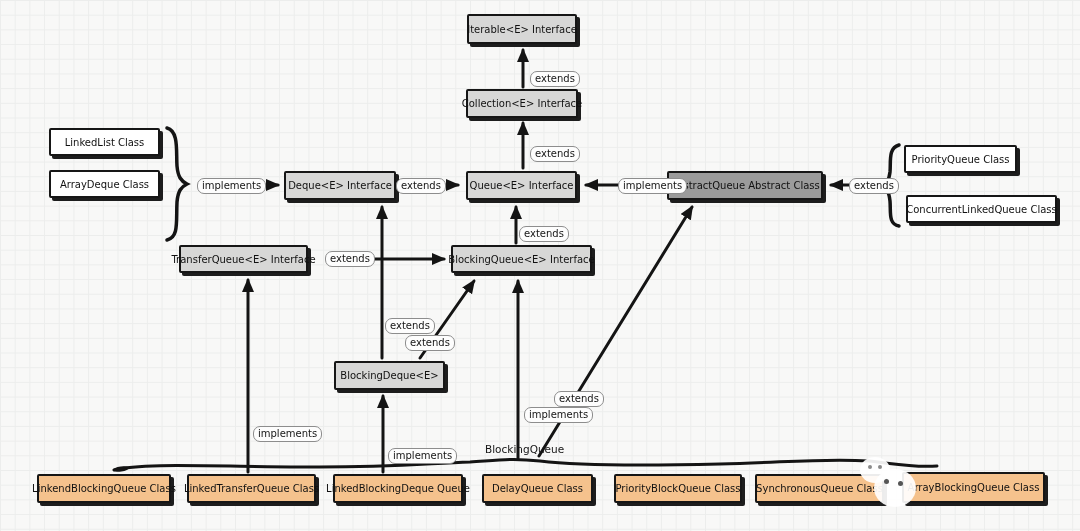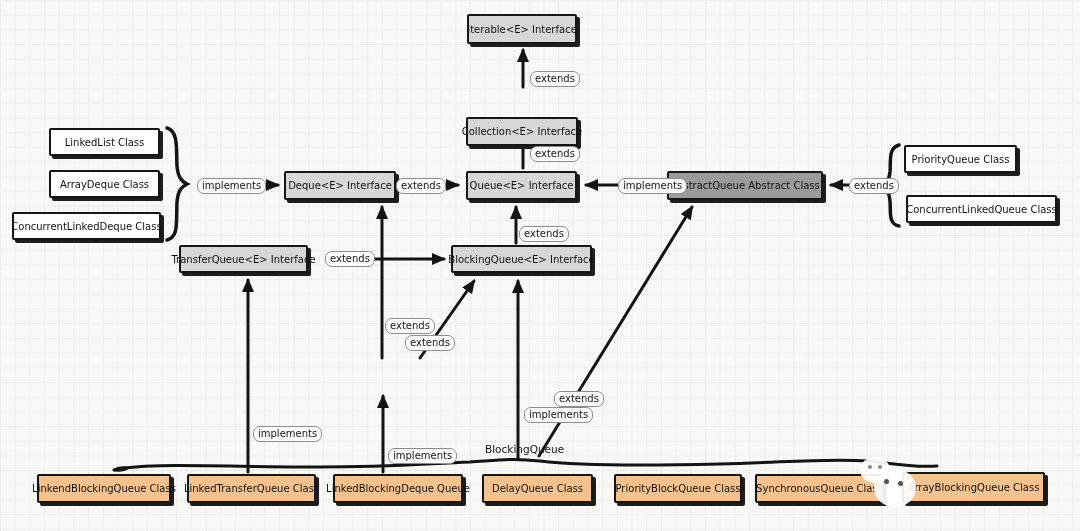--- a/index.html
+++ b/index.html
@@ -98,47 +98,47 @@
 
       <path d="M167,128 C179,131 176,152 177,166 C178,177 181,181 187,184 C181,187 178,191 177,202 C176,222 179,237 167,240"></path>
 
       <path d="M899,145 C888,148 891,162 890,172 C889,180 887,184 881,186 C887,188 889,192 890,201 C891,212 888,224 899,226"></path>
     </g>
   </svg>
 
   <div class="box iface" style="left:467px;top:14px;width:110px;height:30px;">
       <span>Iterable&lt;E&gt; Interface</span>
     </div>
-  <div class="box iface" style="left:466px;top:89px;width:112px;height:29px;margin-top:28px;">
+  <div class="box iface" style="left:466px;top:89px;width:112px;height:29px;">
       <span>Collection&lt;E&gt; Interface</span>
     </div>
   <div class="box iface" style="left:284px;top:171px;width:112px;height:29px;">
       <span>Deque&lt;E&gt; Interface</span>
     </div>
   <div class="box iface" style="left:466px;top:171px;width:111px;height:29px;">
       <span>Queue&lt;E&gt; Interface</span>
     </div>
   <div class="box abstract" style="left:667px;top:171px;width:156px;height:29px;">
       <span>AbstractQueue Abstract Class</span>
     </div>
   <div class="box iface" style="left:179px;top:245px;width:129px;height:28px;text-align:right;">
       <span>TransferQueue&lt;E&gt; Interface</span>
     </div>
   <div class="box iface" style="left:451px;top:245px;width:141px;height:28px;">
       <span>BlockingQueue&lt;E&gt; Interface</span>
     </div>
+  <div class="box iface" style="left:334px;top:361px;width:111px;height:29px;">
+      <span>BlockingDeque&lt;E&gt;</span>
+    </div>
 
   <div class="box cls" style="left:49px;top:128px;width:111px;height:28px;">
       <span>LinkedList Class</span>
     </div>
   <div class="box cls" style="left:49px;top:170px;width:111px;height:28px;">
       <span>ArrayDeque Class</span>
-    </div>
-  <div class="box cls" style="left:12px;top:212px;width:149px;height:28px;">
-      <span>ConcurrentLinkedDeque Class</span>
     </div>
 
   <div class="box cls" style="left:904px;top:145px;width:113px;height:28px;">
       <span>PriorityQueue Class</span>
     </div>
   <div class="box cls" style="left:906px;top:195px;width:151px;height:28px;">
       <span>ConcurrentLinkedQueue Class</span>
     </div>
 
   <div class="box impl" style="left:37px;top:474px;width:134px;height:29px;">

